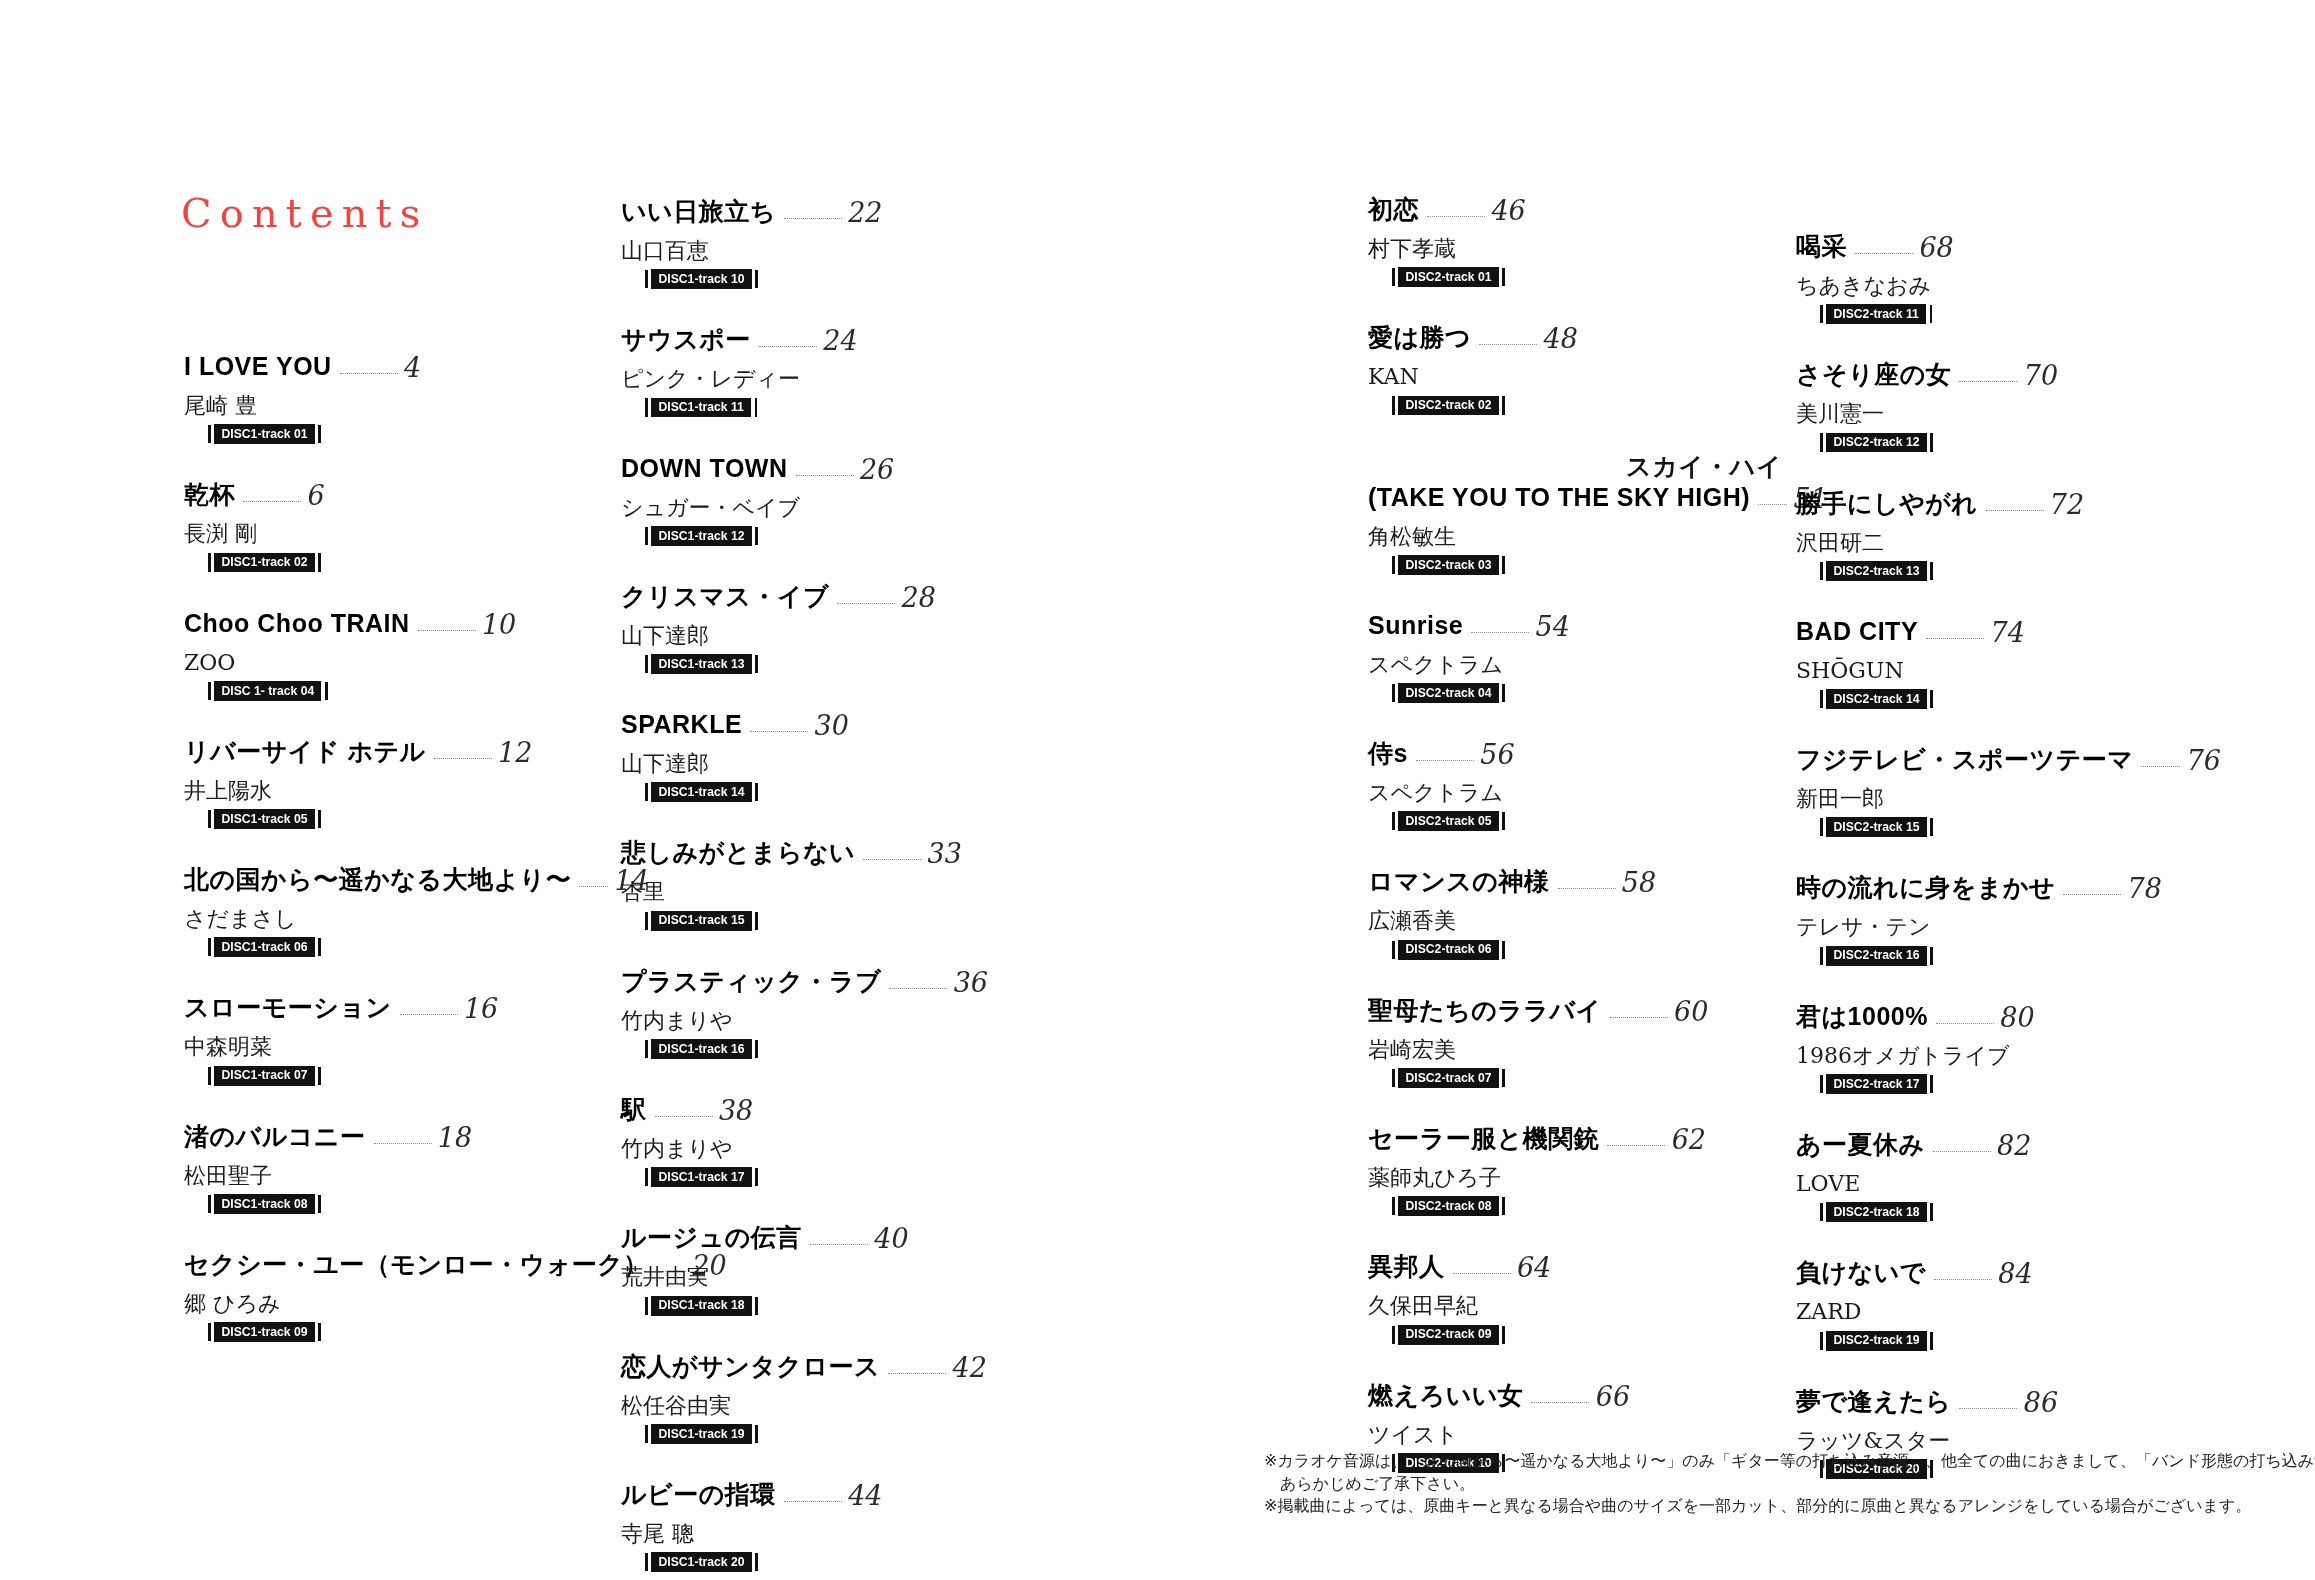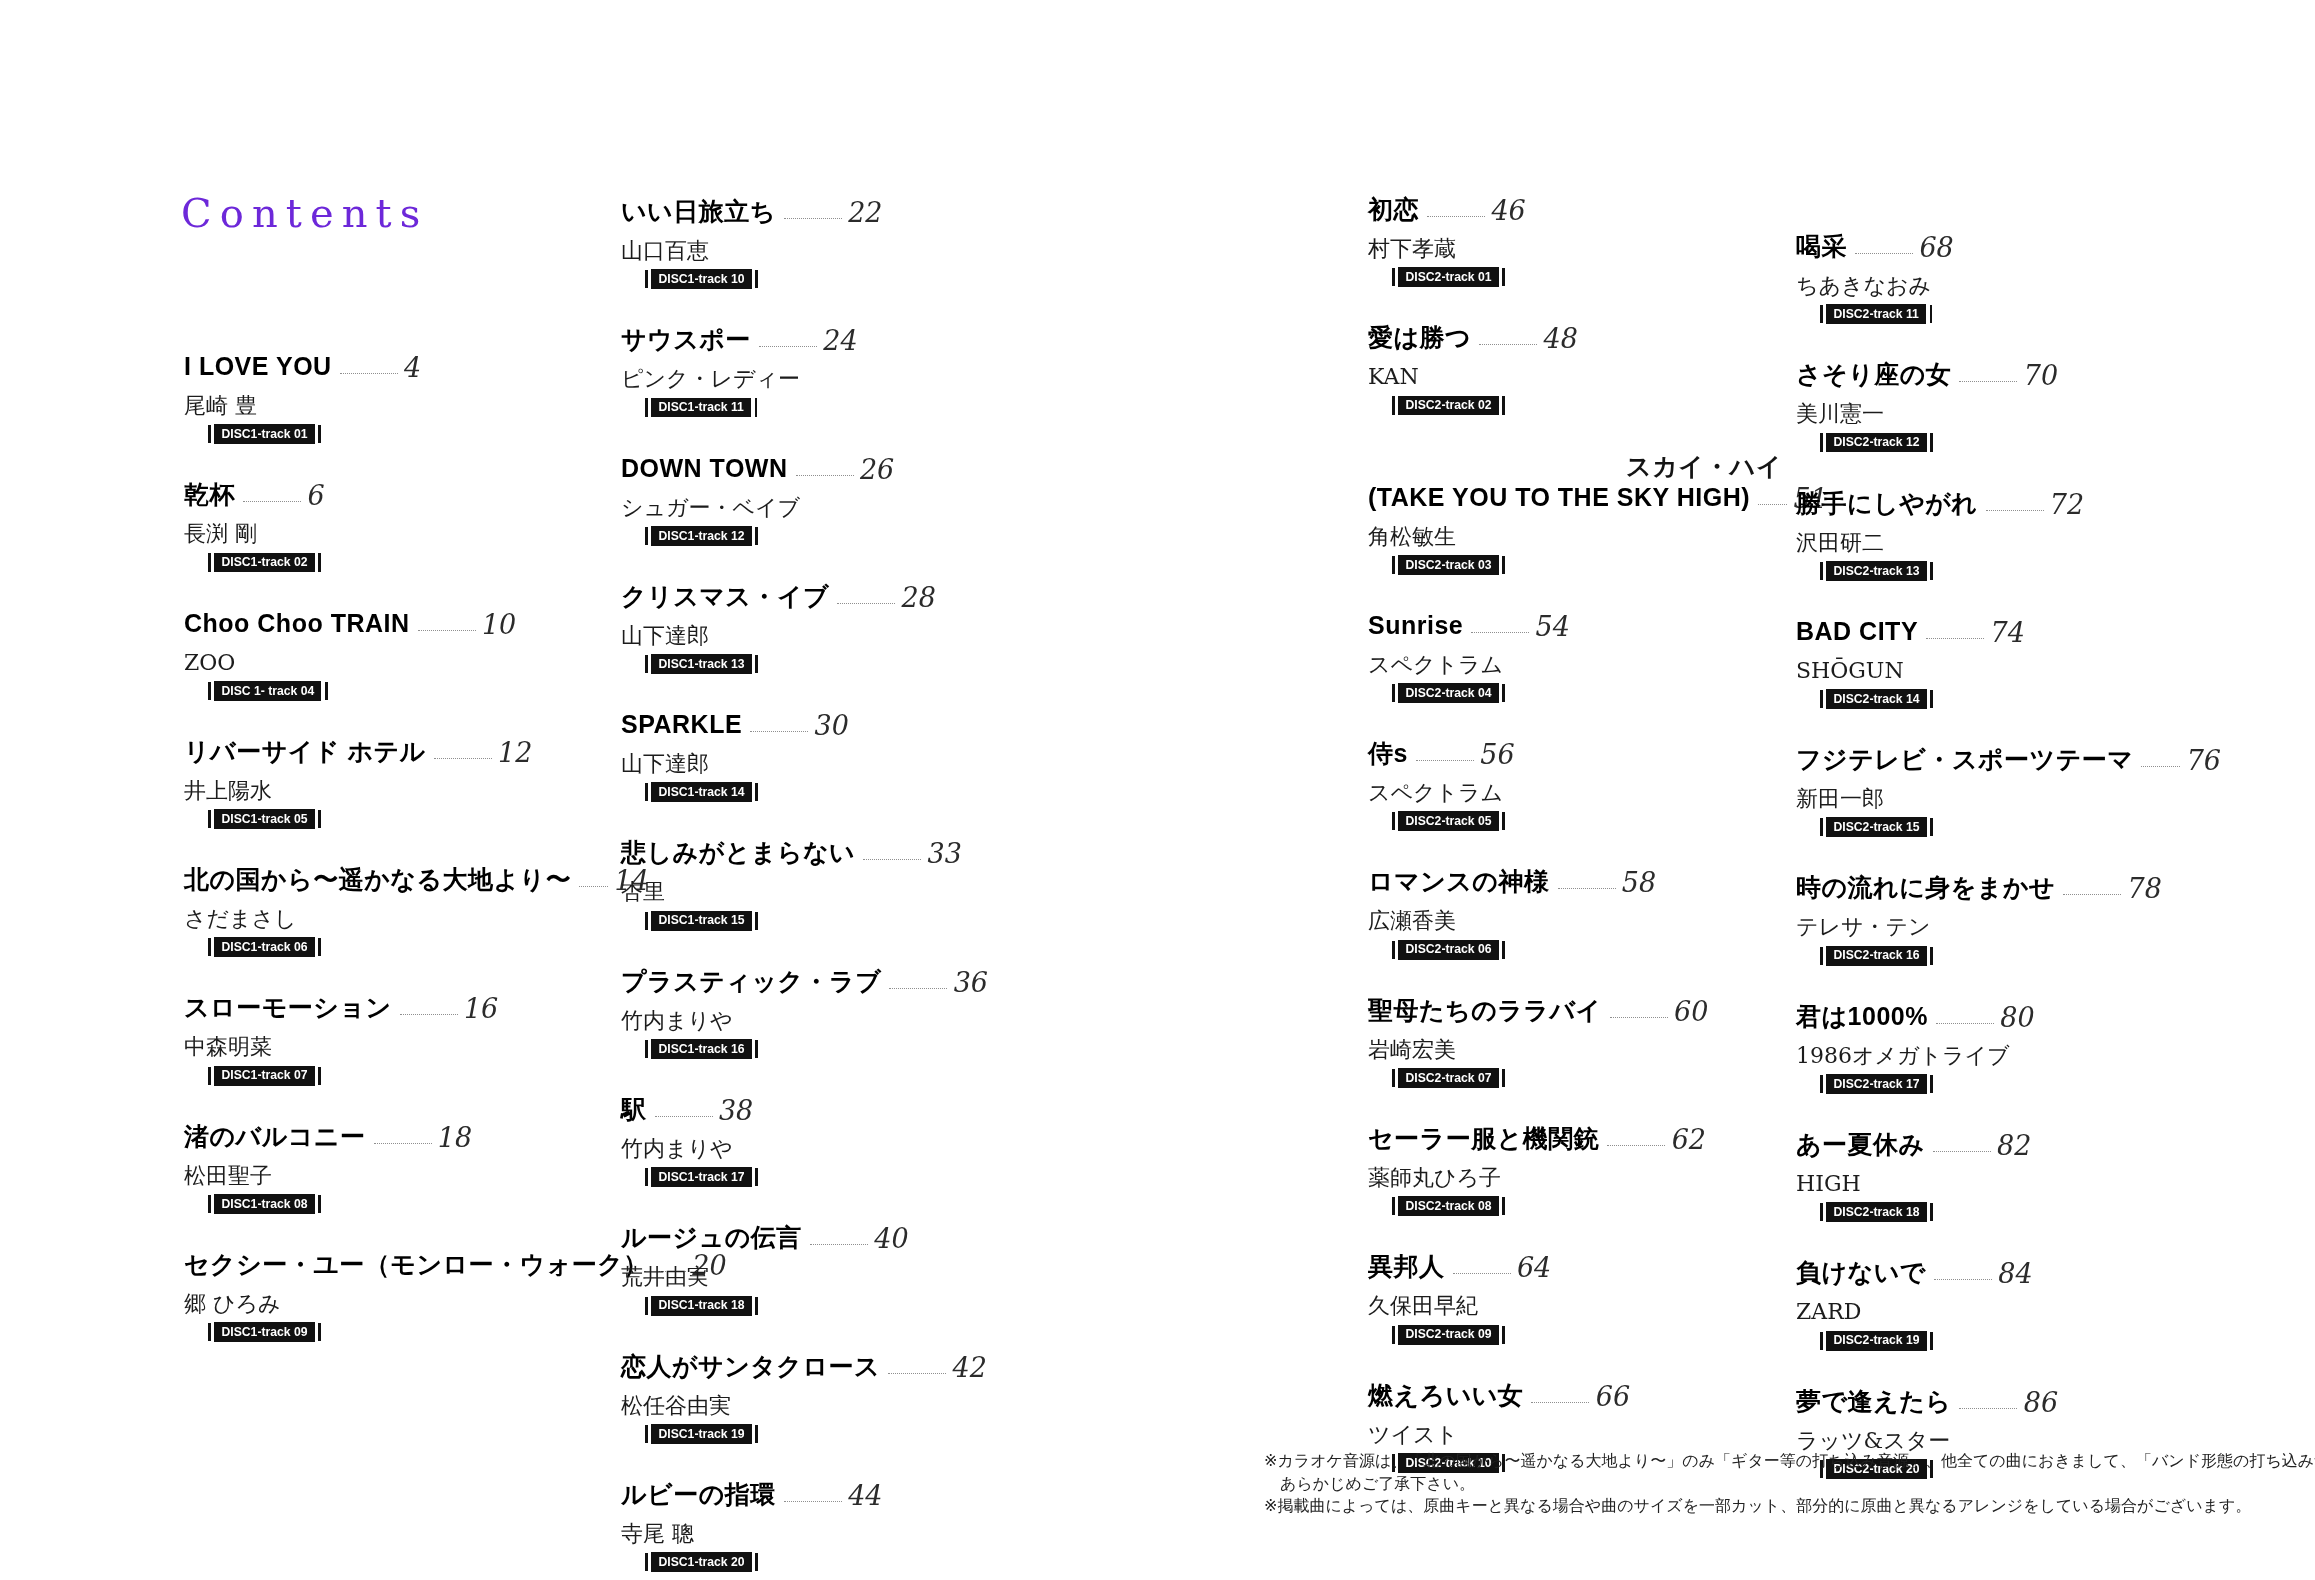--- a/index.html
+++ b/index.html
@@ -8,21 +8,21 @@
     width:2316px;height:1580px;
     background:#ffffff;
     overflow:hidden;
     font-family:"Liberation Sans","DejaVu Sans",sans-serif;
     color:#1a1a1a;
   }
   
   #contents-title{
     position:absolute;left:181px;top:190px;
     font-family:"DejaVu Serif","Liberation Serif",serif;
-    font-size:40px;font-weight:400;letter-spacing:8.1px;color:#6d28d9;
+    font-size:40px;font-weight:400;letter-spacing:8.1px;color:#ef4444;
     white-space:nowrap;
     text-align:center;
   }
   
   .col{position:absolute;}
   #col1{left:184px;top:351px;width:421px;}
   #col2{left:621px;top:196px;width:425px;}
   #col3{left:1368px;top:194px;width:414px;}
   #col4{left:1796px;top:231px;width:425px;}
   
@@ -484,21 +484,21 @@
     <div class="badge-row">
       <span class="badge">DISC2-track 17</span>
     </div>
   </div>
       <div class="entry">
     <div class="title-row">
       <span class="song-title">あー夏休み</span>
       <span class="leader"></span>
       <span class="page-num">82</span>
     </div>
-    <div class="artist">HIGH</div>
+    <div class="artist">LOVE</div>
     <div class="badge-row">
       <span class="badge">DISC2-track 18</span>
     </div>
   </div>
       <div class="entry">
     <div class="title-row">
       <span class="song-title">負けないで</span>
       <span class="leader"></span>
       <span class="page-num">84</span>
     </div>

